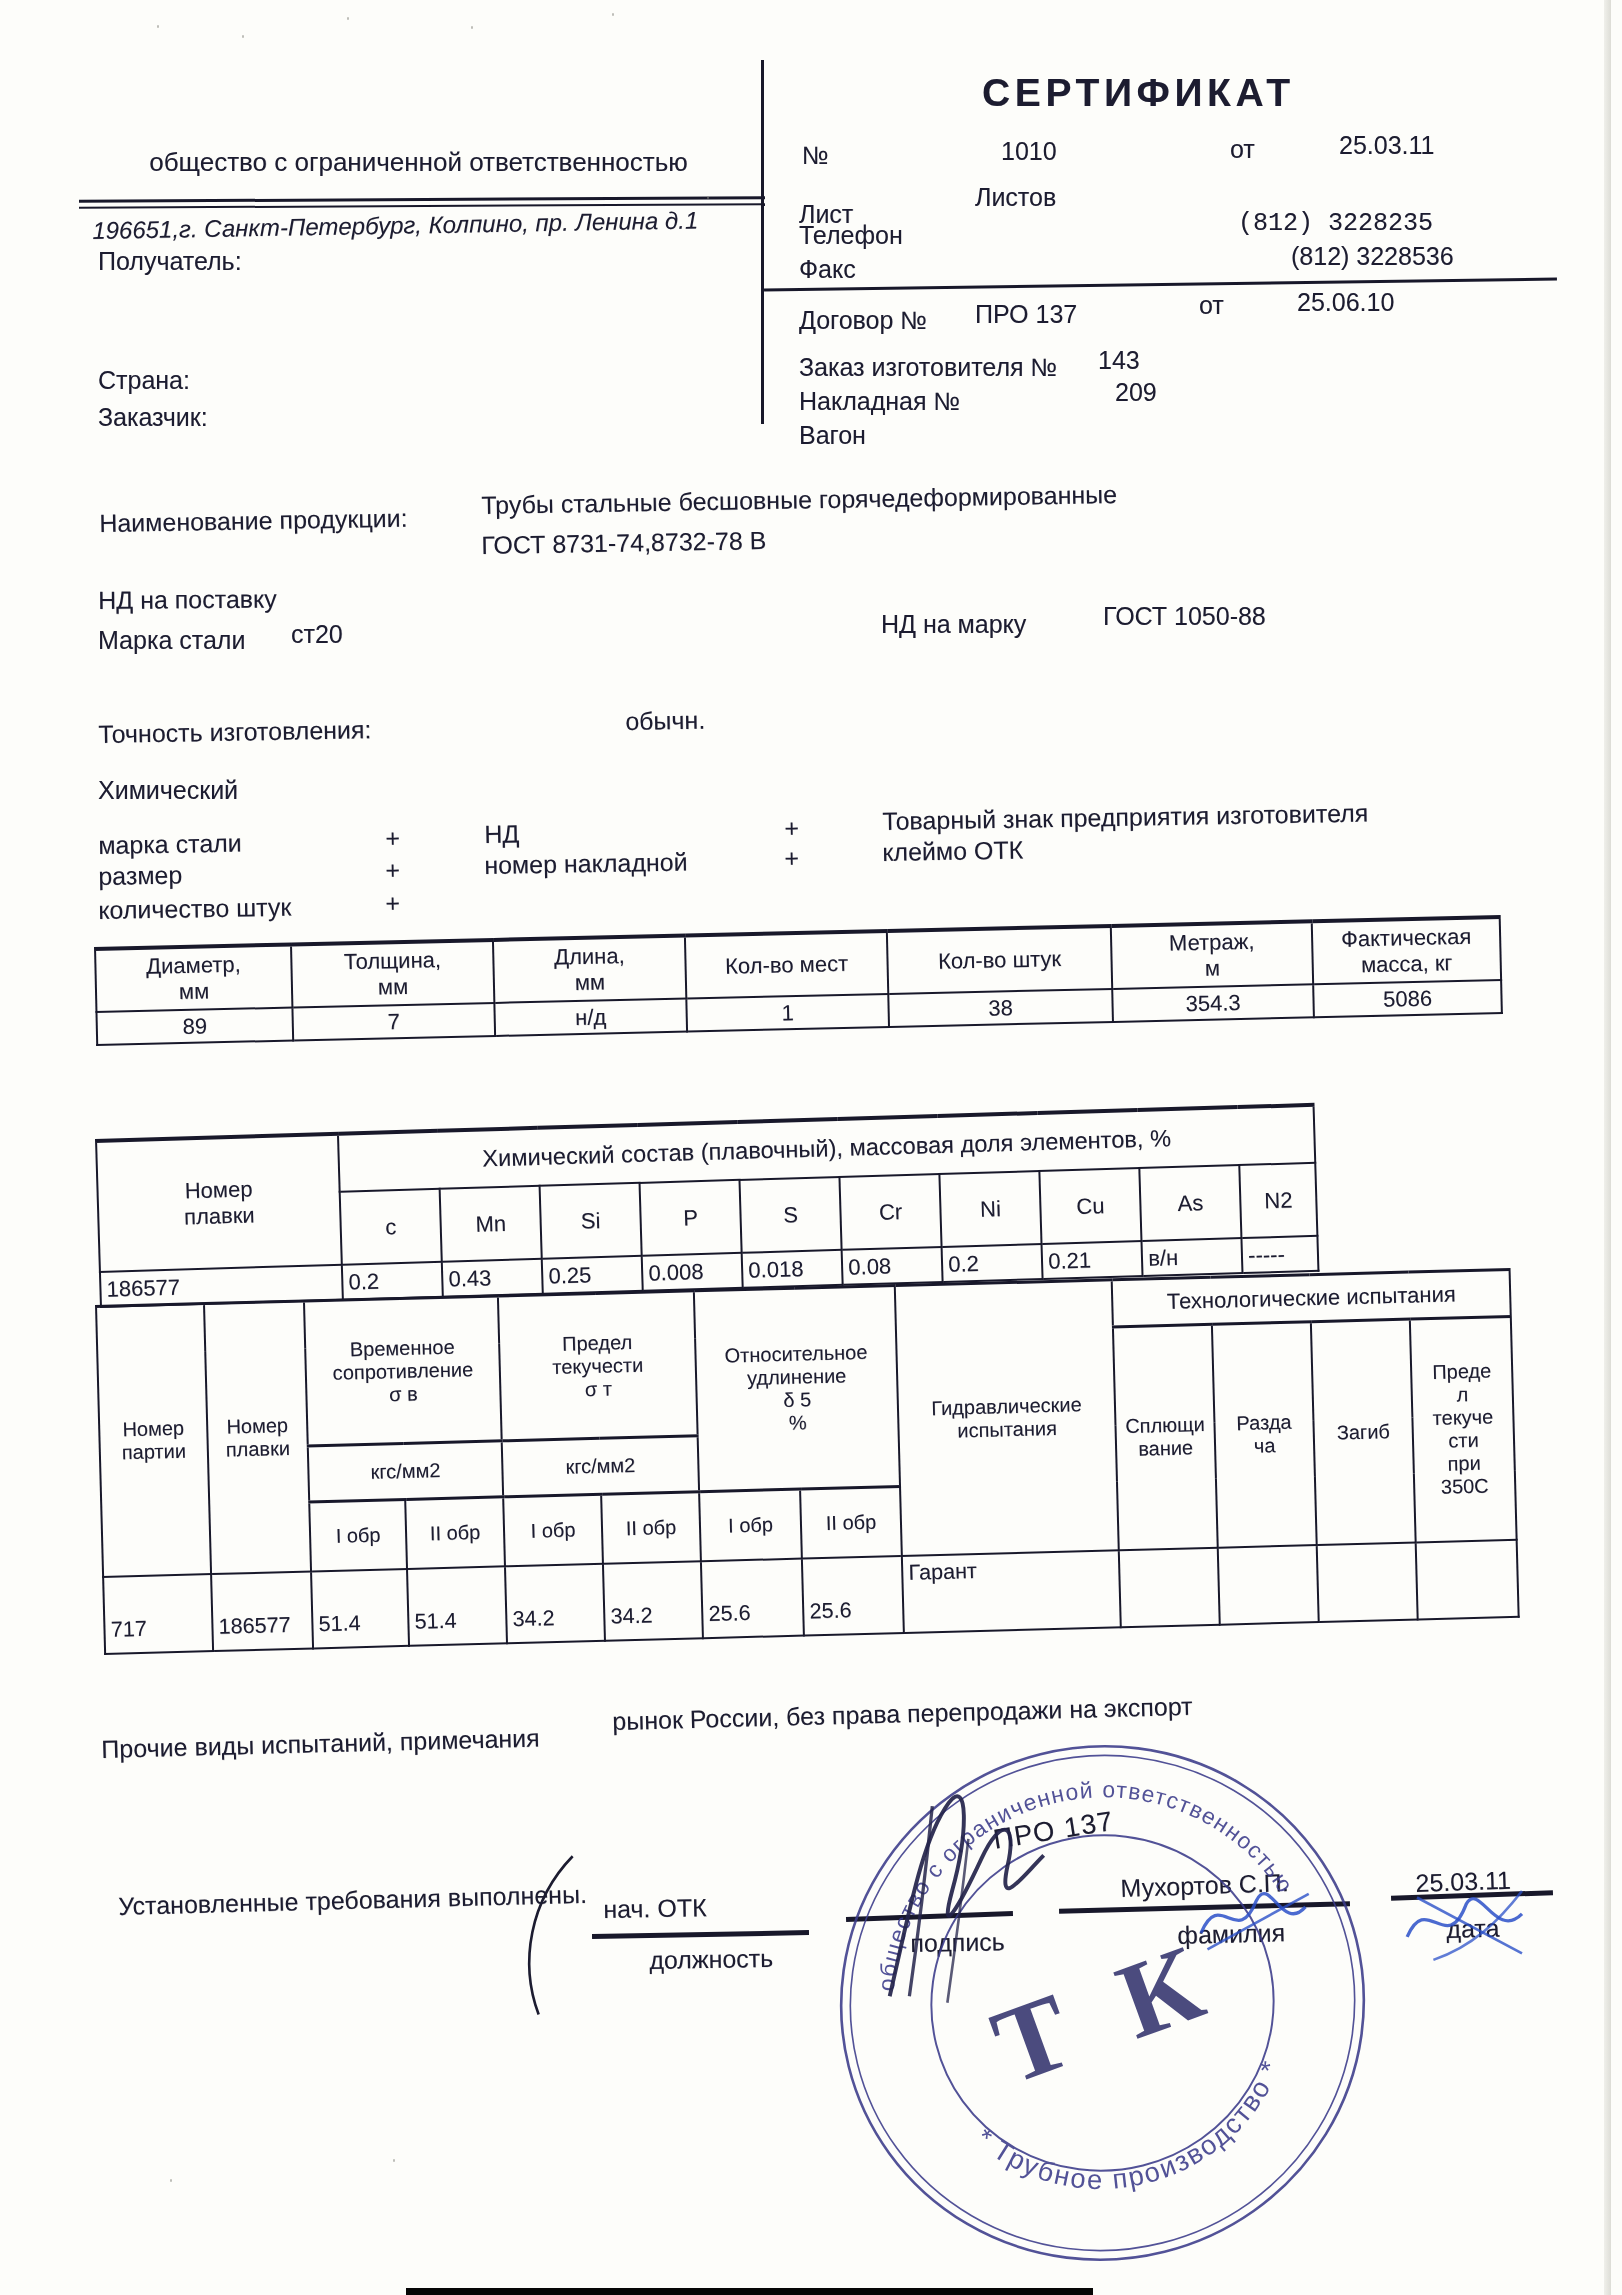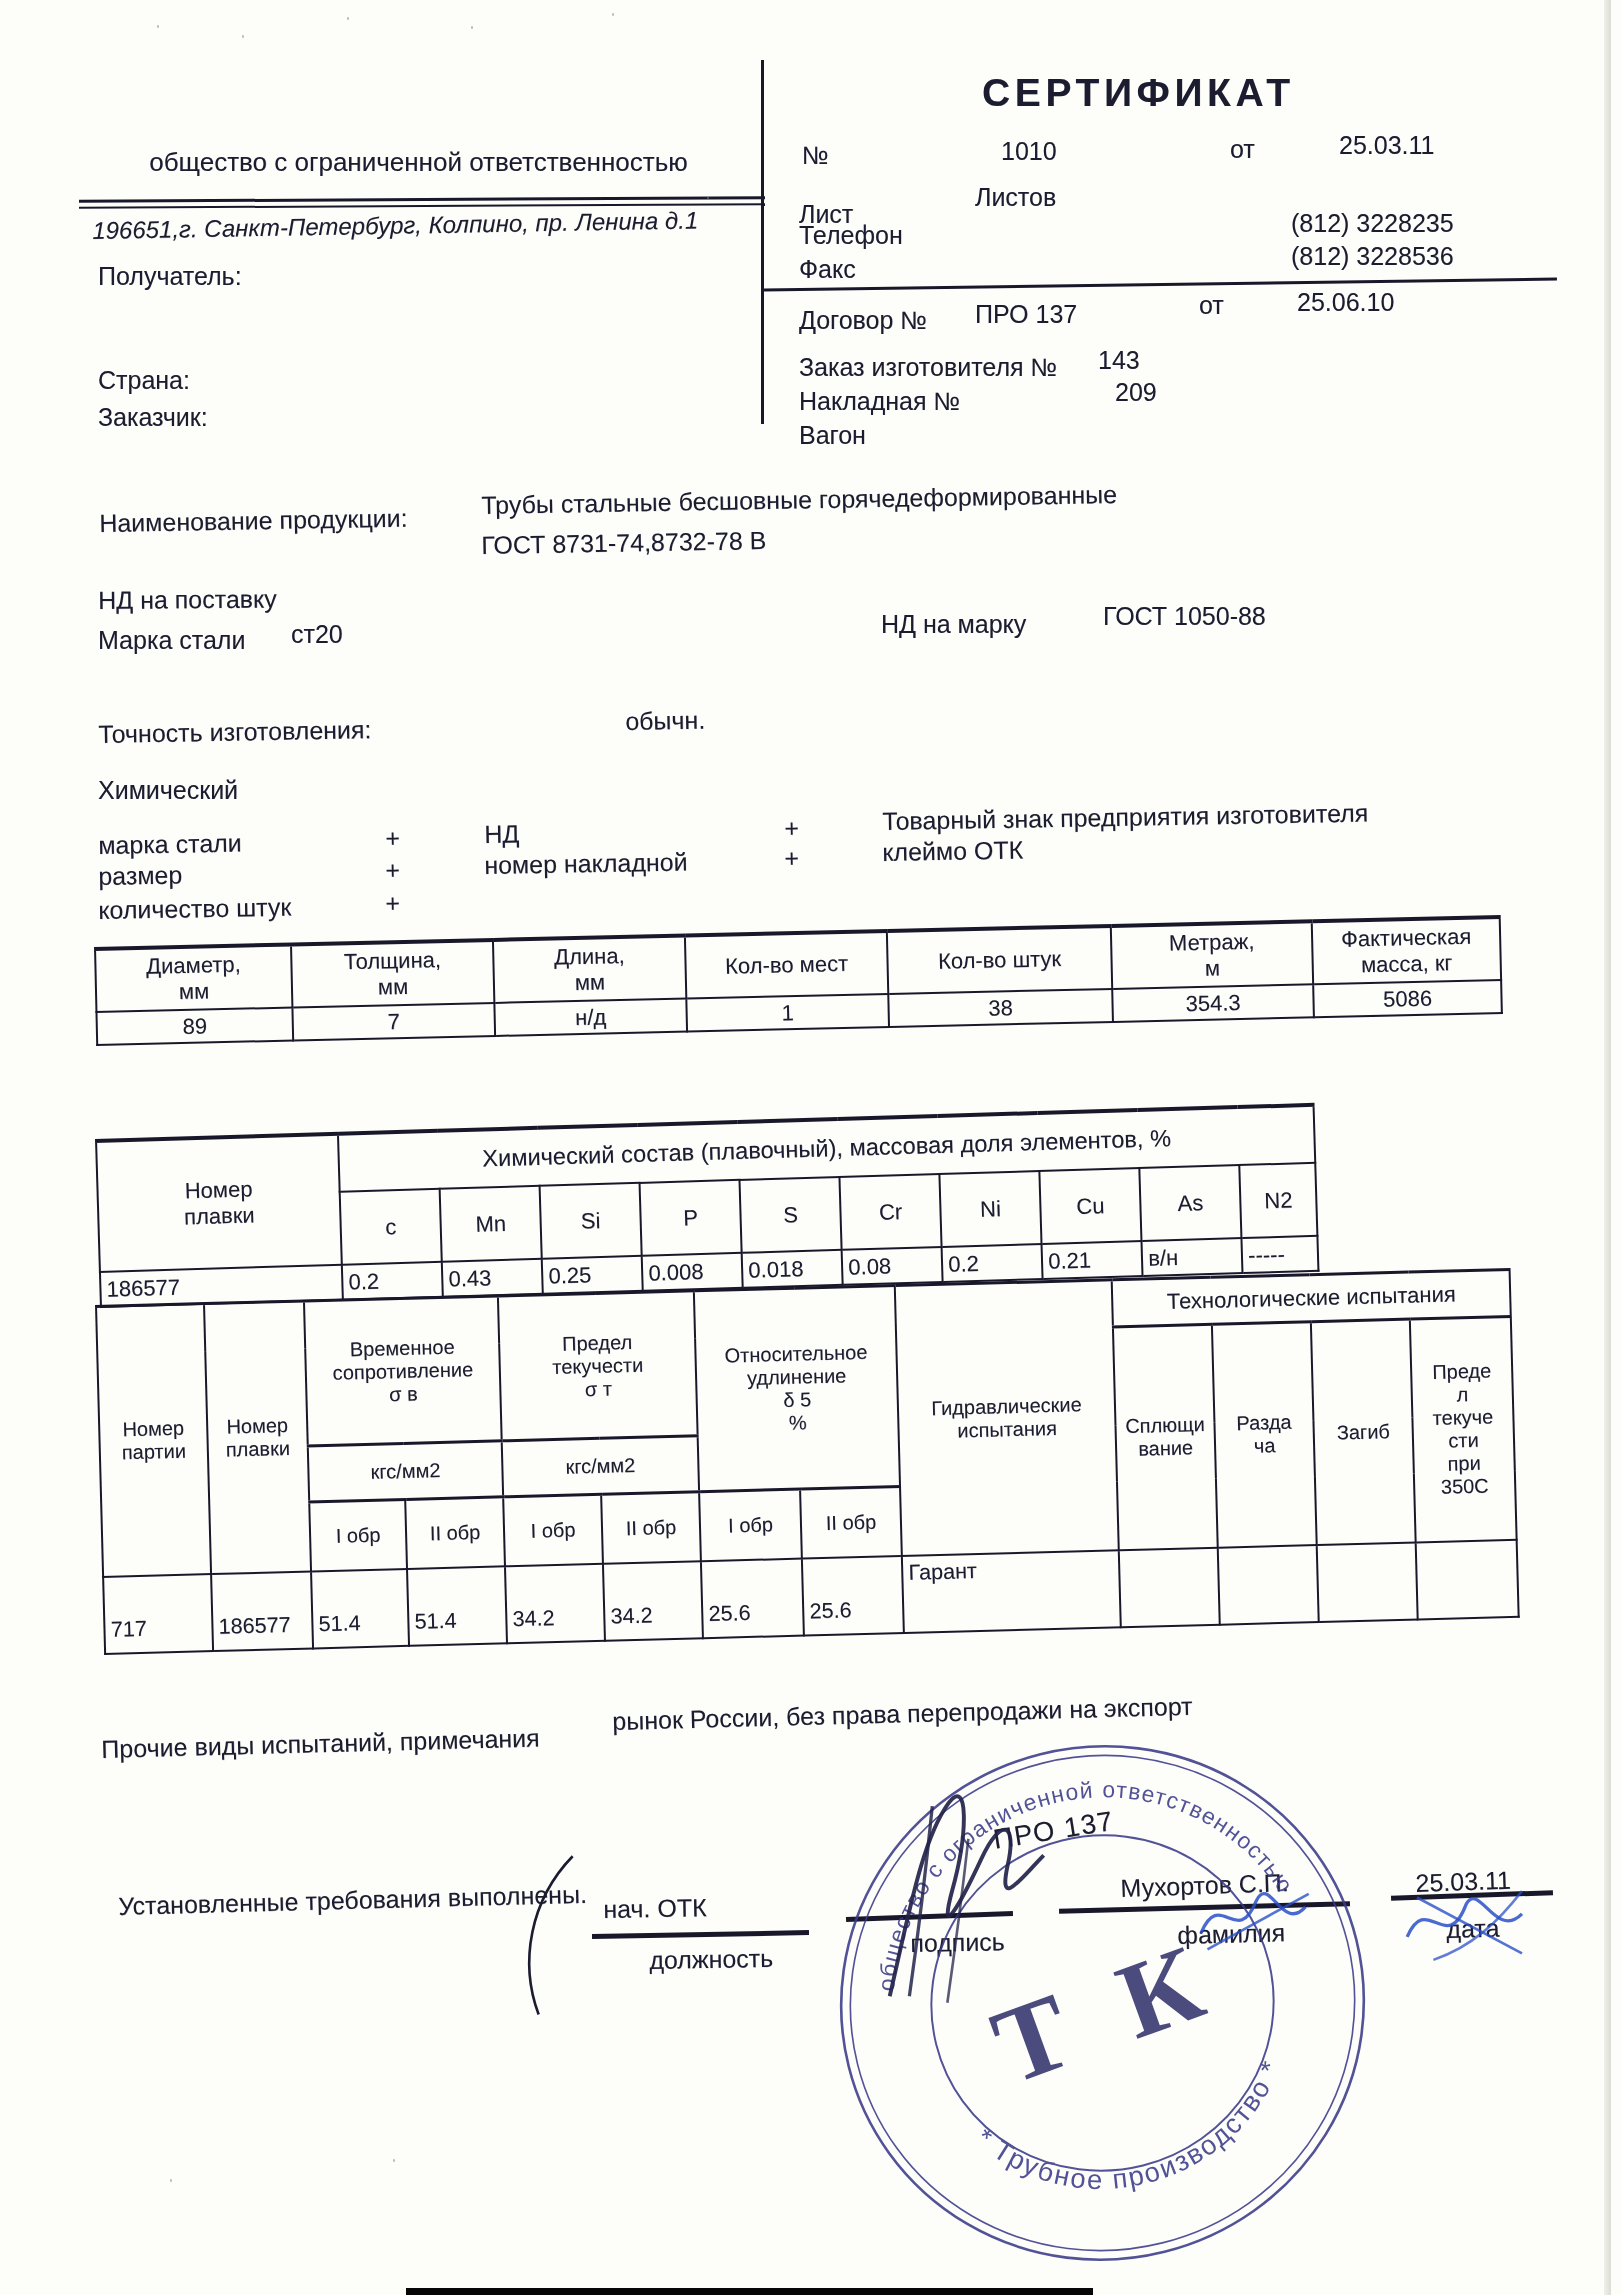--- a/index.html
+++ b/index.html
@@ -32,35 +32,35 @@
 </style>
 </head>
 <body>
 
 <div class="page">
 
   <div class="abs ink" style="left:88px;top:147px;width:661px;text-align:center;font-size:26px;">общество с ограниченной ответственностью</div>
   <div class="line" style="left:79px;top:198px;width:686px;height:2.6px;transform:rotate(-0.3deg);"></div>
   <div class="line" style="left:79px;top:205px;width:686px;height:2px;transform:rotate(-0.3deg);"></div>
   <div class="abs ink t1" style="left:92px;top:217px;font-size:24px;font-style:italic;white-space:nowrap;">196651,г. Санкт-Петербург, Колпино, пр. Ленина д.1</div>
-  <div class="abs ink lbl" style="left:98px;top:262px;">Получатель:</div>
+  <div class="abs ink lbl" style="left:98px;top:247px;">Получатель:</div>
   <div class="abs ink lbl" style="left:98px;top:366px;">Страна:</div>
   <div class="abs ink lbl" style="left:98px;top:403px;">Заказчик:</div>
 
   <div class="line" style="left:761px;top:60px;width:2.6px;height:364px;"></div>
 
   <div class="abs ink" style="left:982px;top:71px;font-size:39px;font-weight:600;letter-spacing:4.6px;white-space:nowrap;">СЕРТИФИКАТ</div>
   <div class="abs ink lbl" style="left:802px;top:141px;">№</div>
   <div class="abs ink lbl" style="left:1001px;top:137px;text-align:center;">1010</div>
   <div class="abs ink lbl" style="left:1230px;top:135px;">от</div>
   <div class="abs ink lbl" style="left:1339px;top:131px;">25.03.11</div>
   <div class="abs ink lbl" style="left:799px;top:188px;margin-top:12px;">Лист</div>
   <div class="abs ink lbl" style="left:975px;top:183px;">Листов</div>
   <div class="abs ink lbl" style="left:799px;top:221px;">Телефон</div>
-  <div class="abs ink lbl" style="left:1291px;top:209px;">(812) 3228235</div>
+  <div class="abs ink lbl" style="left:1238px;top:209px;font-family:Liberation Mono, monospace;">(812) 3228235</div>
   <div class="abs ink lbl" style="left:799px;top:255px;">Факс</div>
   <div class="abs ink lbl" style="left:1291px;top:242px;">(812) 3228536</div>
   <div class="line" style="left:764px;top:283px;width:793px;height:3.3px;transform:rotate(-0.8deg);"></div>
   <div class="abs ink lbl" style="left:799px;top:306px;">Договор №</div>
   <div class="abs ink lbl" style="left:975px;top:300px;">ПРО 137</div>
   <div class="abs ink lbl" style="left:1199px;top:291px;">от</div>
   <div class="abs ink lbl" style="left:1297px;top:288px;">25.06.10</div>
   <div class="abs ink lbl" style="left:799px;top:353px;">Заказ изготовителя №</div>
   <div class="abs ink lbl" style="left:1098px;top:346px;">143</div>
   <div class="abs ink lbl" style="left:799px;top:387px;">Накладная №</div>

